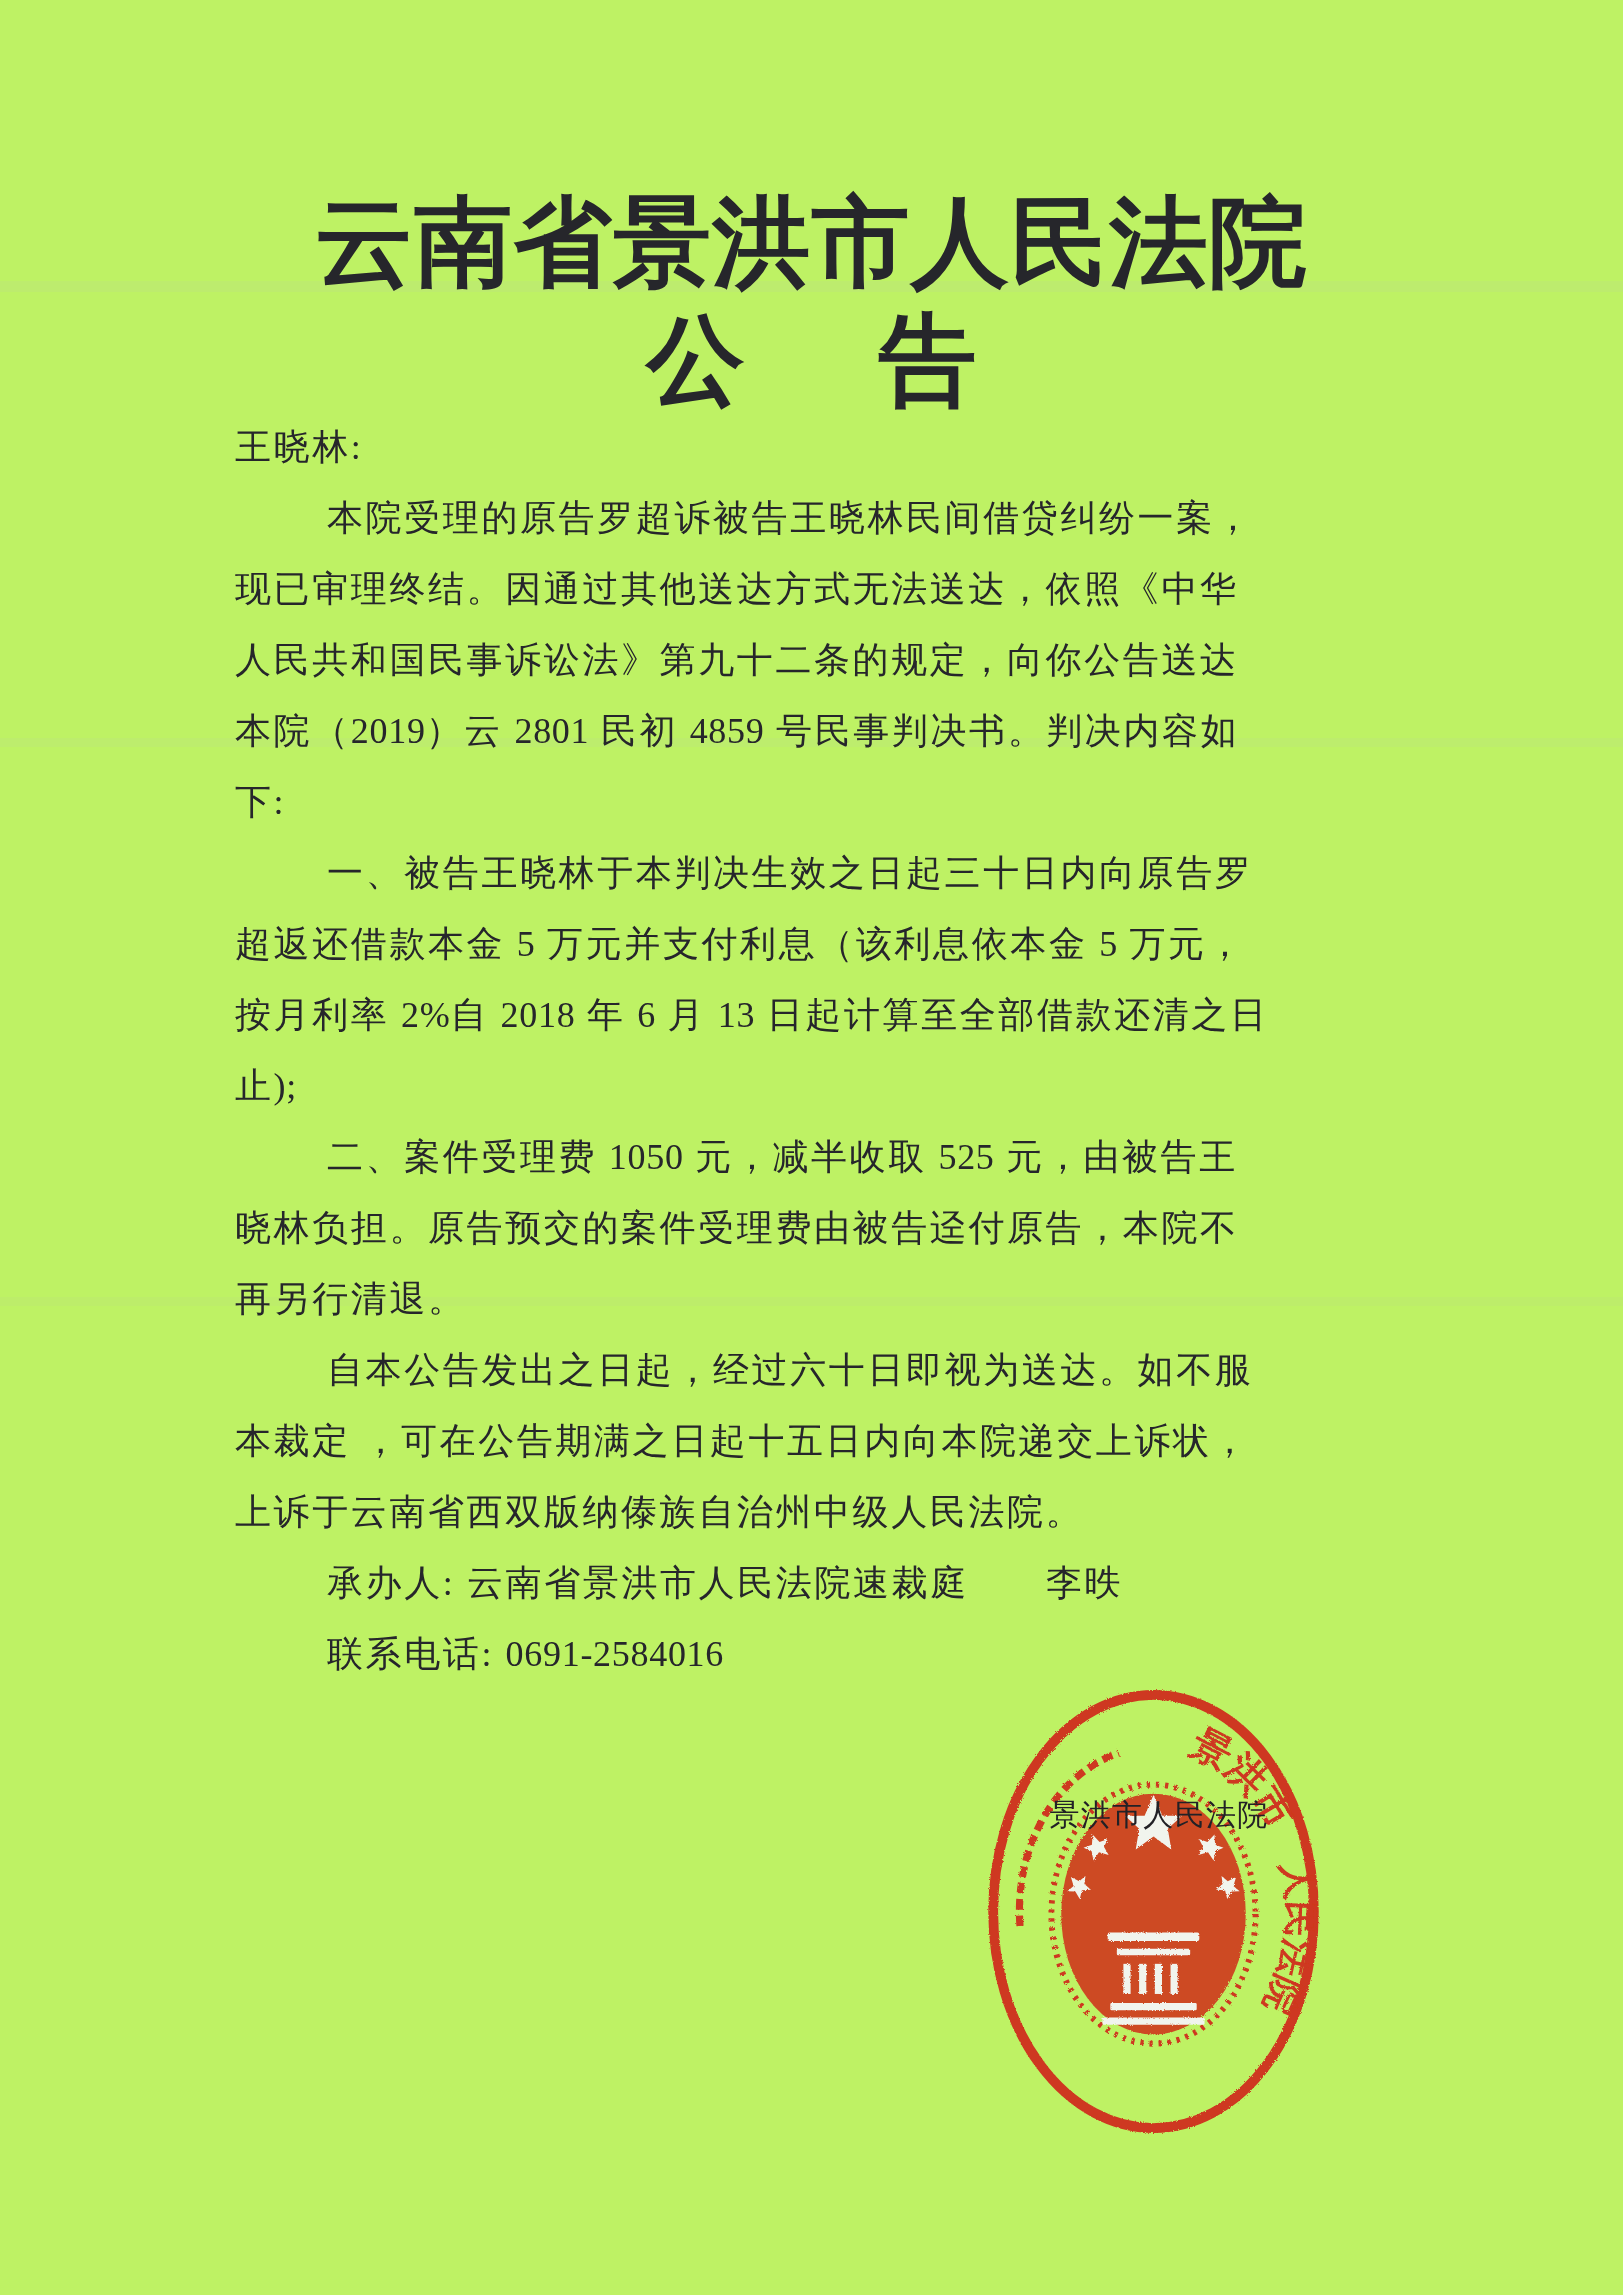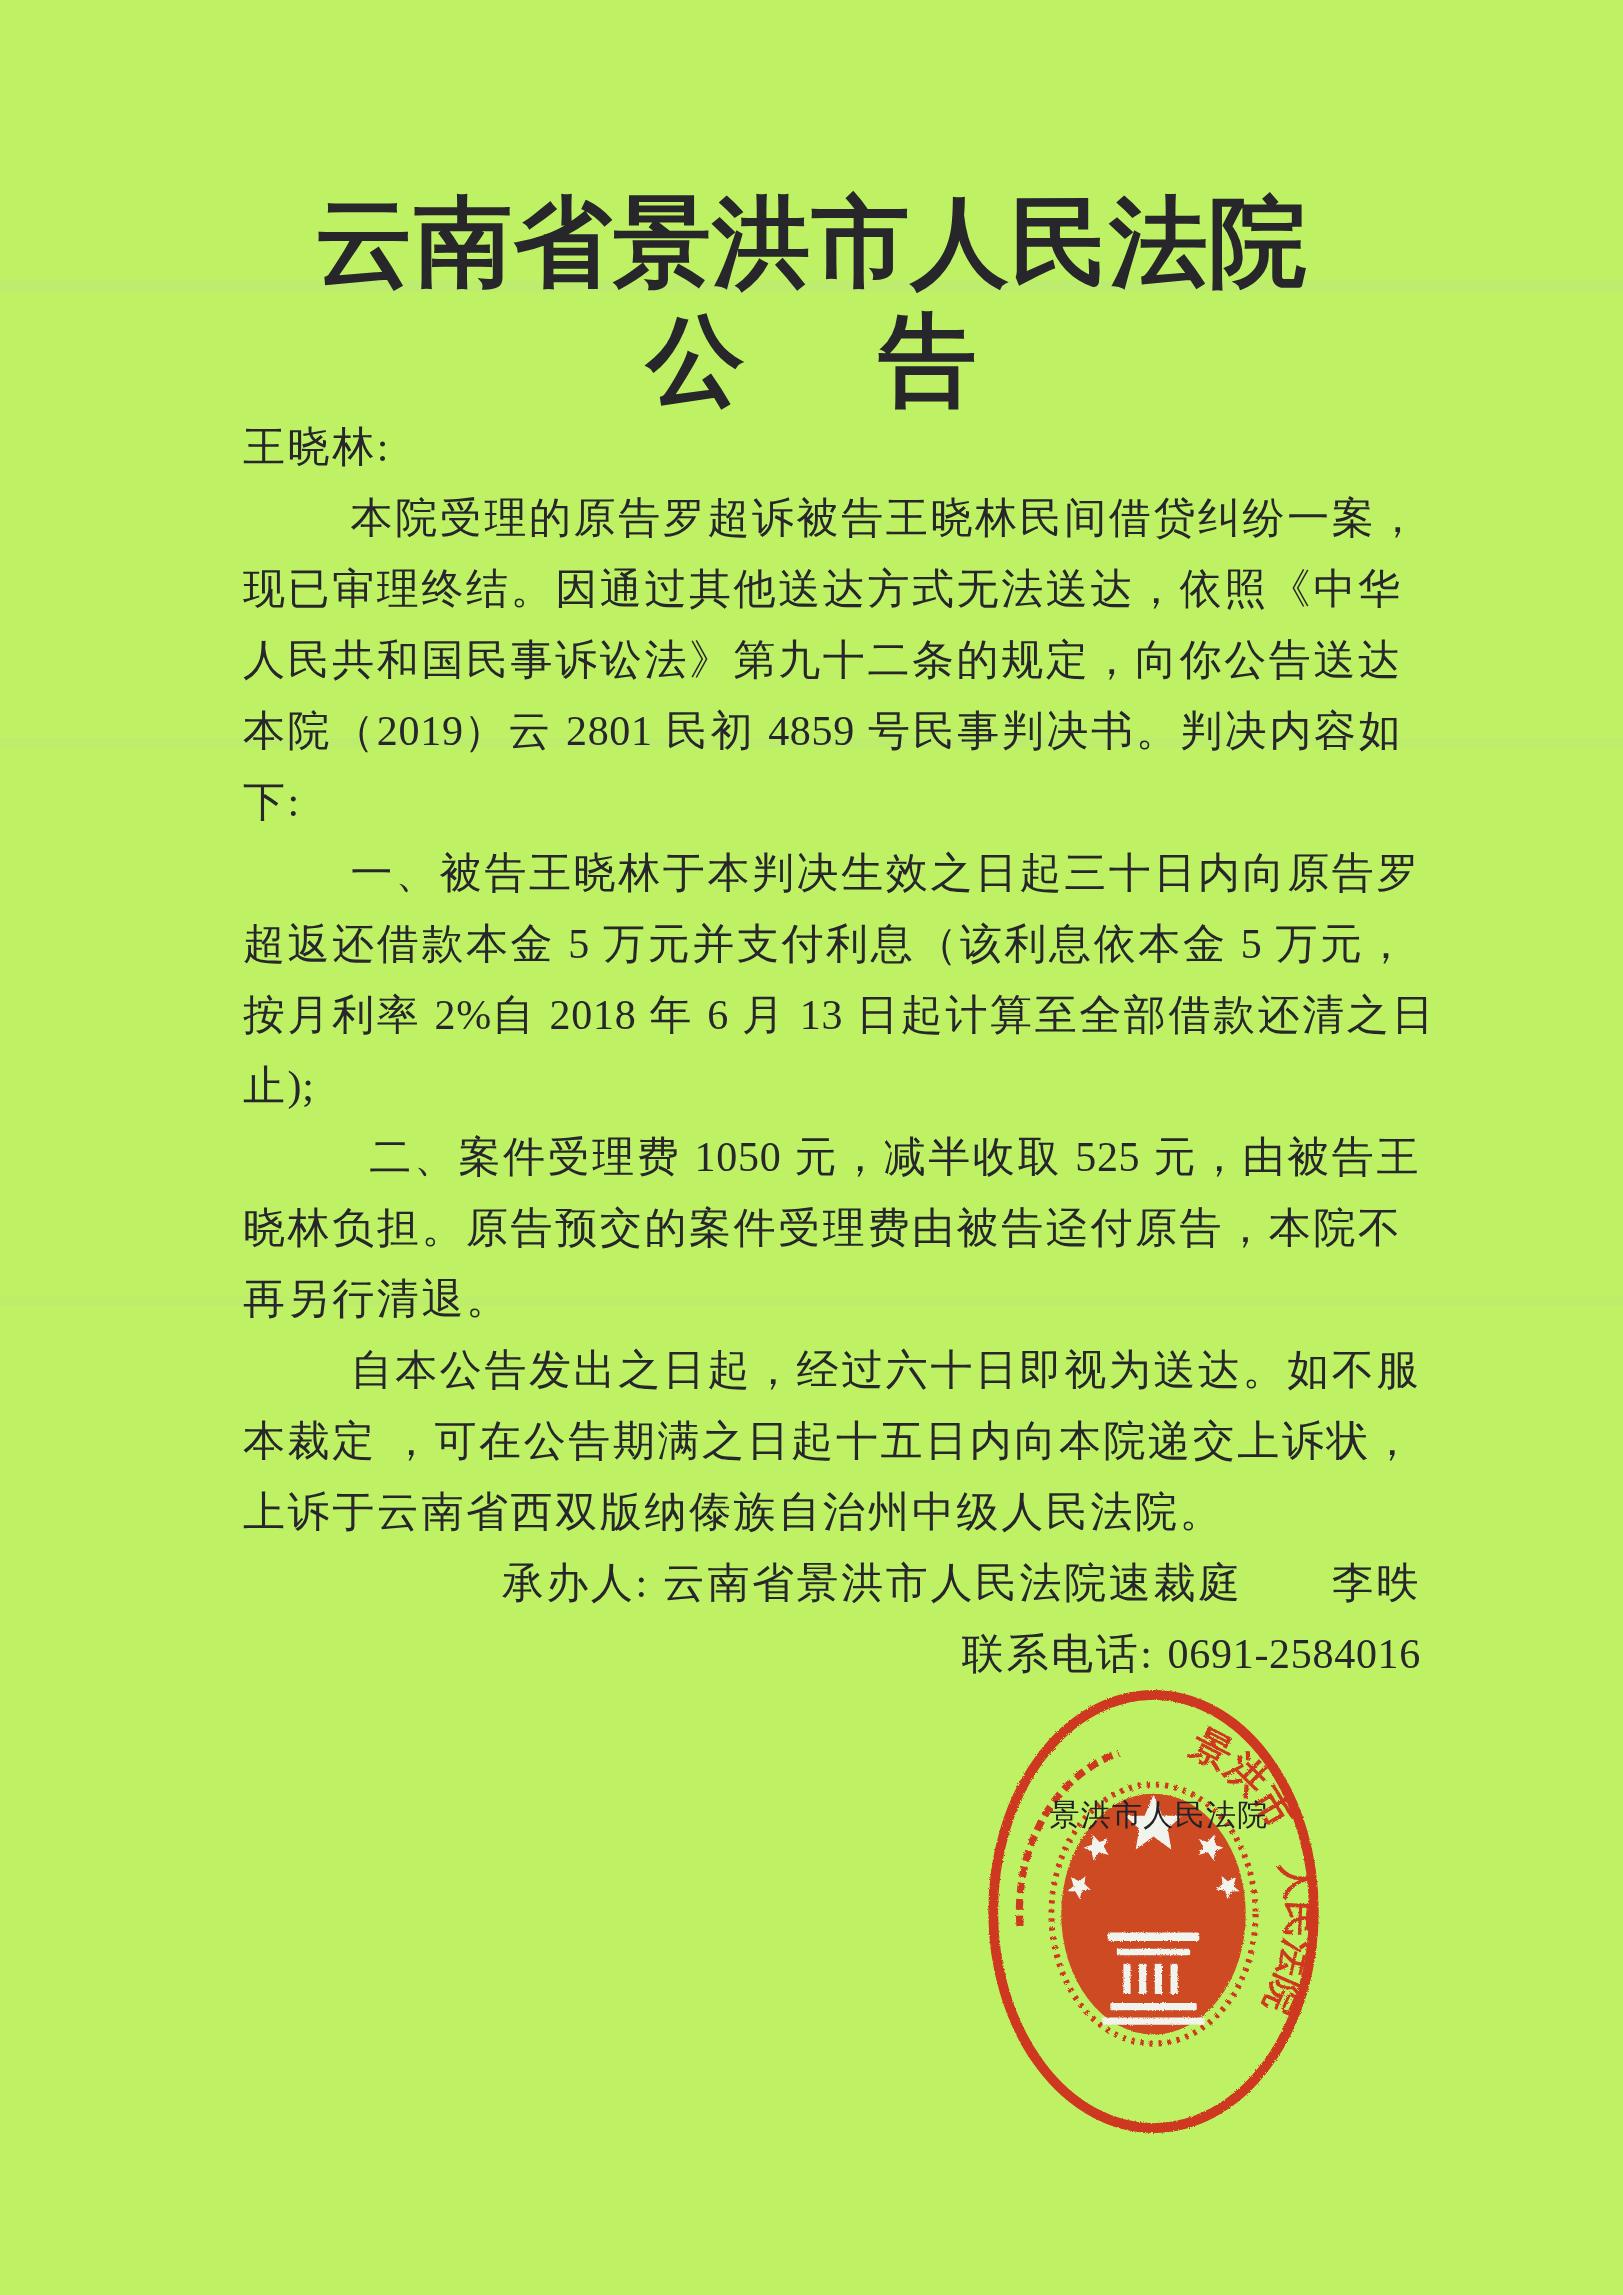--- a/index.html
+++ b/index.html
@@ -14,25 +14,25 @@
   .scan-streak{position:absolute;left:0;width:100%;pointer-events:none;}
   .title-block{position:absolute;top:185px;left:0;width:100%;text-align:center;z-index:1;}
   .title-l1{
     font-size:98px;line-height:117px;font-weight:bold;letter-spacing:1.3px;white-space:nowrap;
   }
   .title-l2{
     display:flex;justify-content:center;gap:134px;
     font-size:98px;line-height:118px;font-weight:bold;
   }
   .doc-body{
-    position:absolute;left:243px;top:412px;width:1178px;z-index:1;
-    font-size:42px;line-height:71px;
+    position:absolute;left:235px;top:412px;width:1178px;z-index:1;
+    font-size:36px;line-height:71px;
   }
   .doc-line{white-space:nowrap;height:71px;letter-spacing:2.6px;}
-  .doc-line.indent{padding-left:92px;text-align:right;}
+  .doc-line.indent{padding-left:92px;}
   .latin{letter-spacing:0.7px;}
   .seal-wrap{
     position:absolute;left:982px;top:1689px;width:343px;height:445px;
     z-index:2;opacity:.93;
   }
   .overlay-court{
     position:absolute;top:1815px;left:1159px;transform:translate(-50%,-50%);
     font-size:30px;letter-spacing:1.3px;white-space:nowrap;color:#222126;z-index:3;
   }
   .overlay-date{

